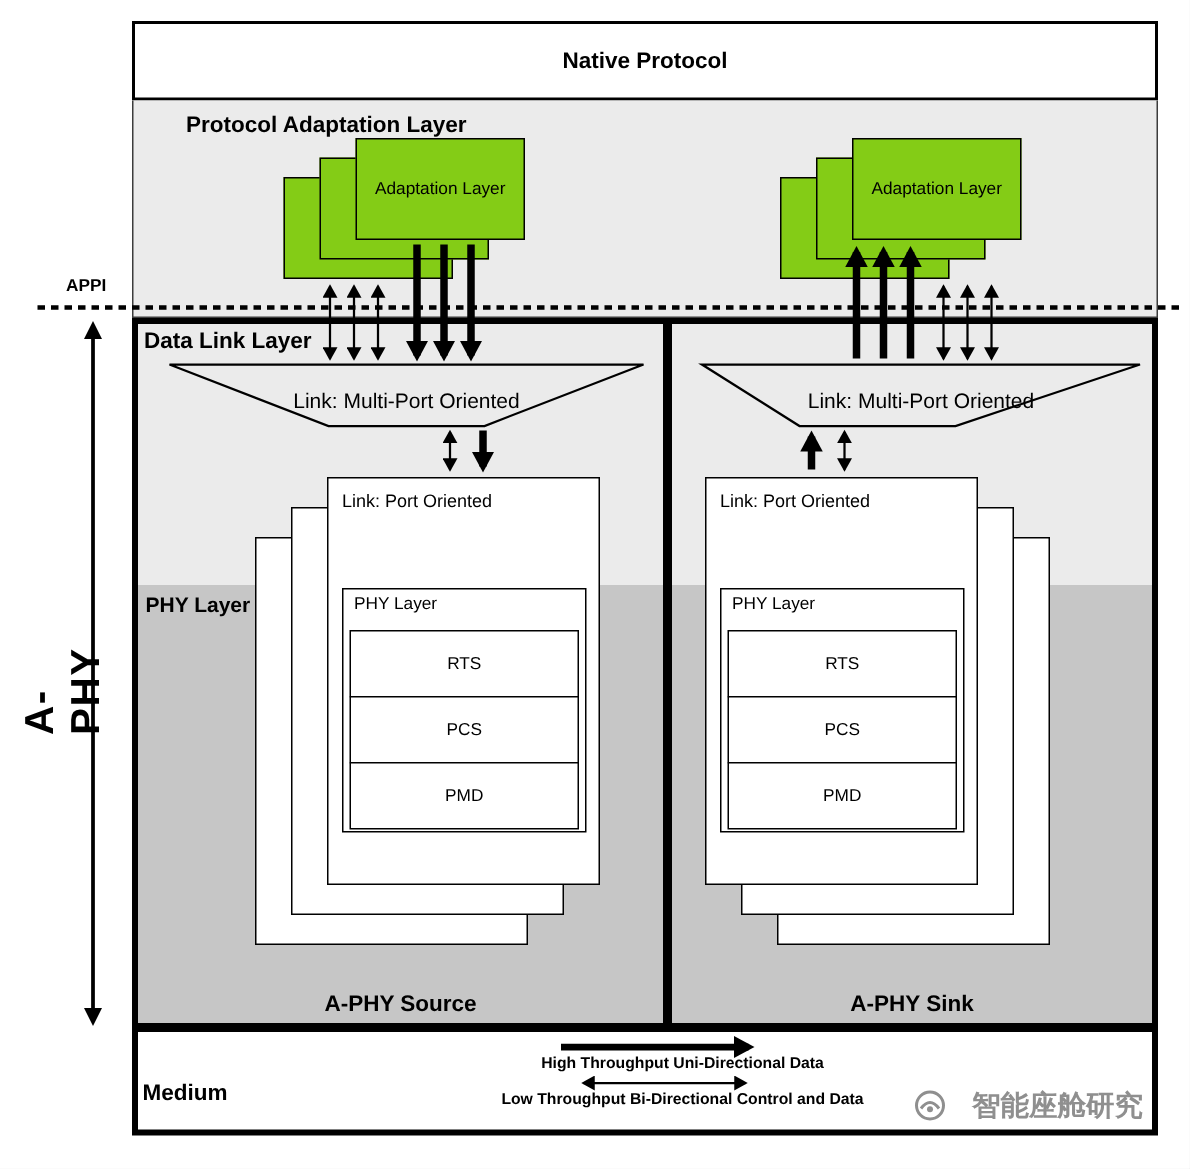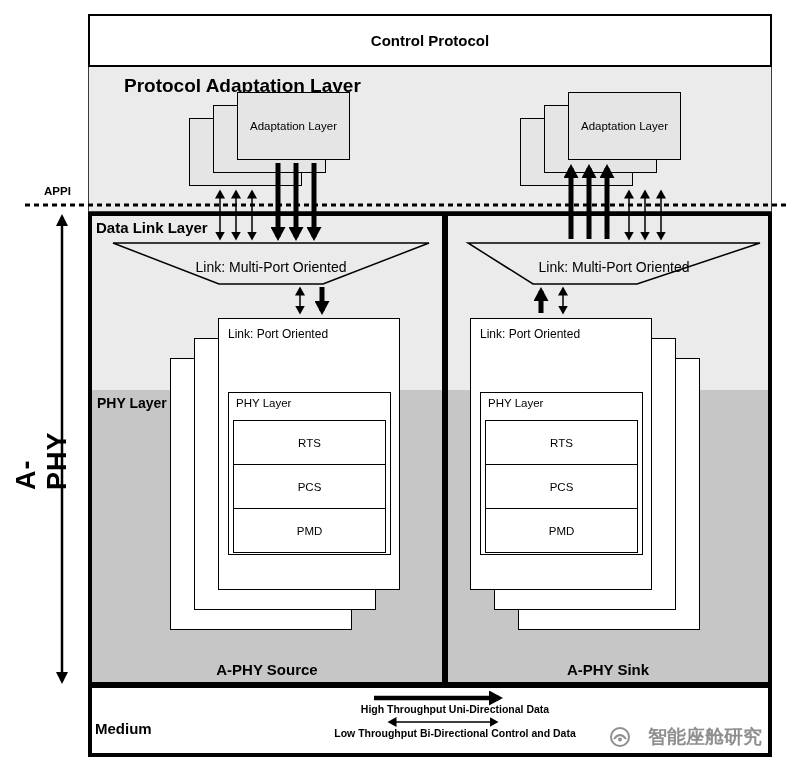--- a/index.html
+++ b/index.html
@@ -1,48 +1,48 @@
 <!DOCTYPE html>
 <html style="--band-light: #ebebeb; --band-dark: #c6c6c6; --line: #000000; --watermark: #8f8f8f;"><head>
 <meta charset="utf-8">
 <style>
   html,body{margin:0;padding:0;background:#ffffff;}
   #canvas{position:relative;width:793px;height:779px;background:#fff;font-family:"Liberation Sans",sans-serif;color:#000;overflow:hidden;}
   #canvas *{box-sizing:border-box;}
   .native-box{position:absolute;left:88px;top:14px;width:684px;height:53px;background:#fff;border:2px solid #000;display:flex;align-items:center;justify-content:center;font-size:15px;font-weight:700;}
   .adapt-band{position:absolute;left:88px;top:67px;width:684px;height:145px;background:var(--band-light,#ebebeb);border:1px solid #3c3c3c;border-top:none;}
-  .adapt-band-label{position:absolute;left:124px;top:75px;font-size:19px;font-weight:700;}
+  .adapt-band-label{position:absolute;left:124px;top:75px;font-size:15px;font-weight:700;}
   .heavy-box{position:absolute;left:88px;top:212px;width:684px;height:474px;background:var(--band-light,#ebebeb);border:4px solid #000;}
   .phy-band{position:absolute;left:92px;top:390px;width:676px;height:292px;background:var(--band-dark,#c6c6c6);}
   .divider{position:absolute;left:442px;top:212px;width:6px;height:474px;background:#000;}
   .dl-label{position:absolute;left:96px;top:219px;font-size:15px;font-weight:700;}
   .phy-band-label{position:absolute;left:97px;top:395px;font-size:14px;font-weight:700;}
   .card{position:absolute;width:182px;height:272px;background:#fff;border:1.5px solid #000;}
-  .adapt-box{position:absolute;width:113px;height:68px;background:#e5e5e5;border:1.5px solid #000;display:flex;align-items:center;justify-content:center;font-size:11.5px;text-align:left;}
+  .adapt-box{position:absolute;width:113px;height:68px;background:#84cc16;border:1.5px solid #000;display:flex;align-items:center;justify-content:center;font-size:11.5px;text-align:left;}
   .port-label{position:absolute;font-size:12px;}
   .phy-box{position:absolute;width:163px;height:163px;background:#fff;border:1.5px solid #000;}
   .phy-label{position:absolute;font-size:11.5px;}
   .sub-box{position:absolute;width:153px;height:45px;background:#fff;border:1px solid #000;display:flex;align-items:center;justify-content:center;font-size:11.5px;}
   .trap-label{position:absolute;width:200px;text-align:center;font-size:14px;}
   .footer-label{position:absolute;top:661px;text-align:center;font-size:15px;font-weight:700;}
   .medium-box{position:absolute;left:88px;top:684px;width:684px;height:73px;background:#fff;border:4px solid #000;}
   .medium-label{position:absolute;left:95px;top:720px;font-size:15px;font-weight:700;}
   .legend-label{position:absolute;text-align:center;font-size:10.5px;font-weight:700;}
   .appi-label{position:absolute;left:44px;top:185px;font-size:11.5px;font-weight:700;}
   .aphy-label{position:absolute;left:2px;top:435px;width:80px;height:30px;display:flex;align-items:center;justify-content:center;font-size:27px;font-weight:700;transform:rotate(-90deg);letter-spacing:1px;}
   .watermark{position:absolute;left:608px;top:724px;display:flex;align-items:center;gap:16px;color:var(--watermark,#8f8f8f);font-size:19px;font-weight:700;}
   .overlay{position:absolute;left:0;top:0;width:793px;height:779px;pointer-events:none;}
 </style>
 </head>
 <body>
 
 <div id="canvas">
 
   <div class="native-box">
-    <span>Control Protocol</span>
+    <span>Native Protocol</span>
   </div>
 
   <div class="adapt-band"></div>
   <div class="adapt-band-label">Protocol Adaptation Layer</div>
 
   <div class="heavy-box"></div>
   <div class="phy-band"></div>
   <div class="divider"></div>
   <div class="dl-label">Data Link Layer</div>
   <div class="phy-band-label">PHY Layer</div>

